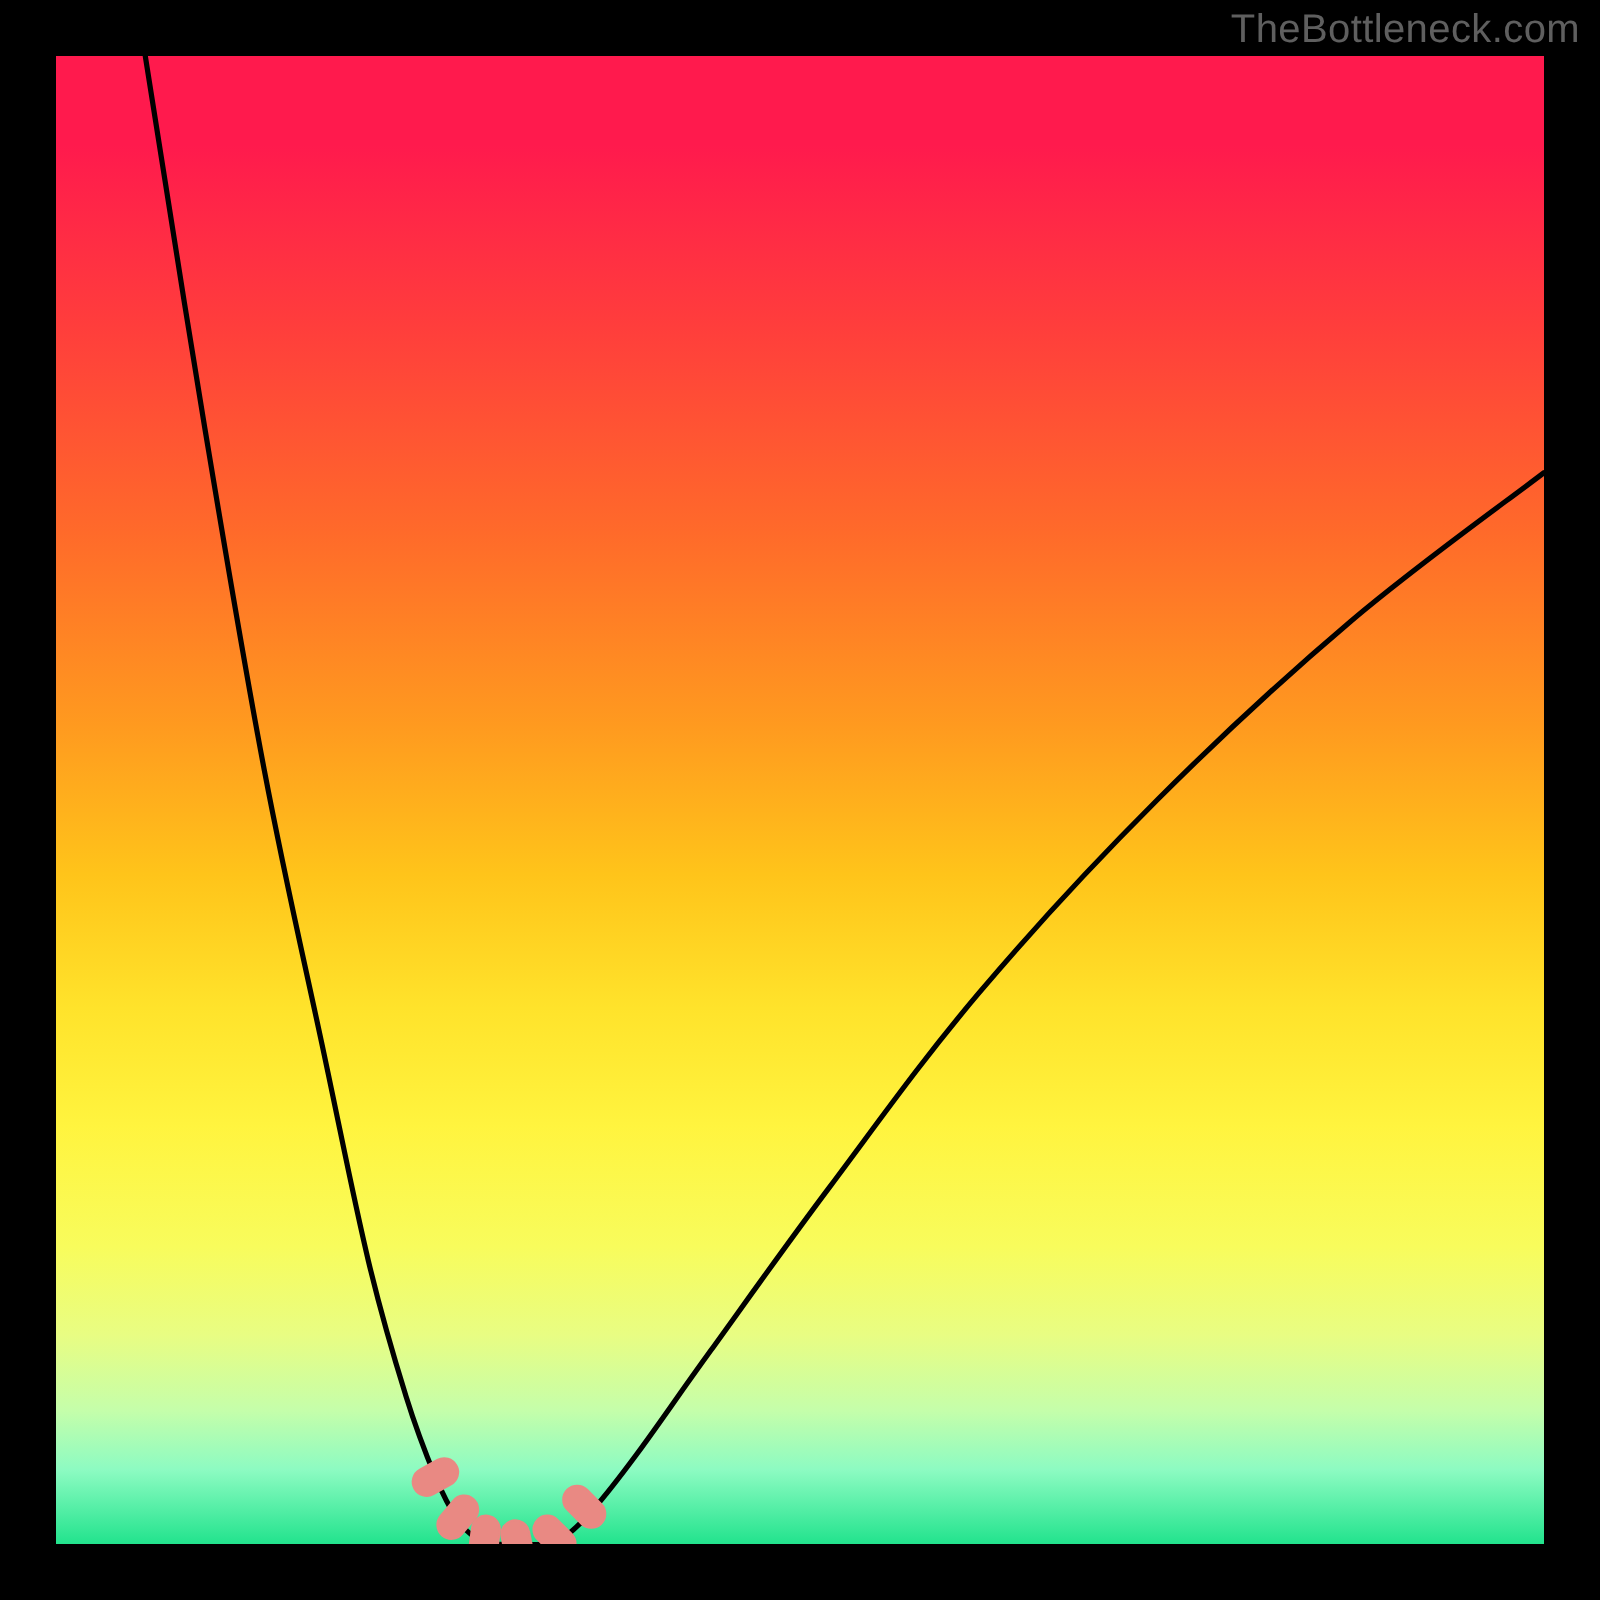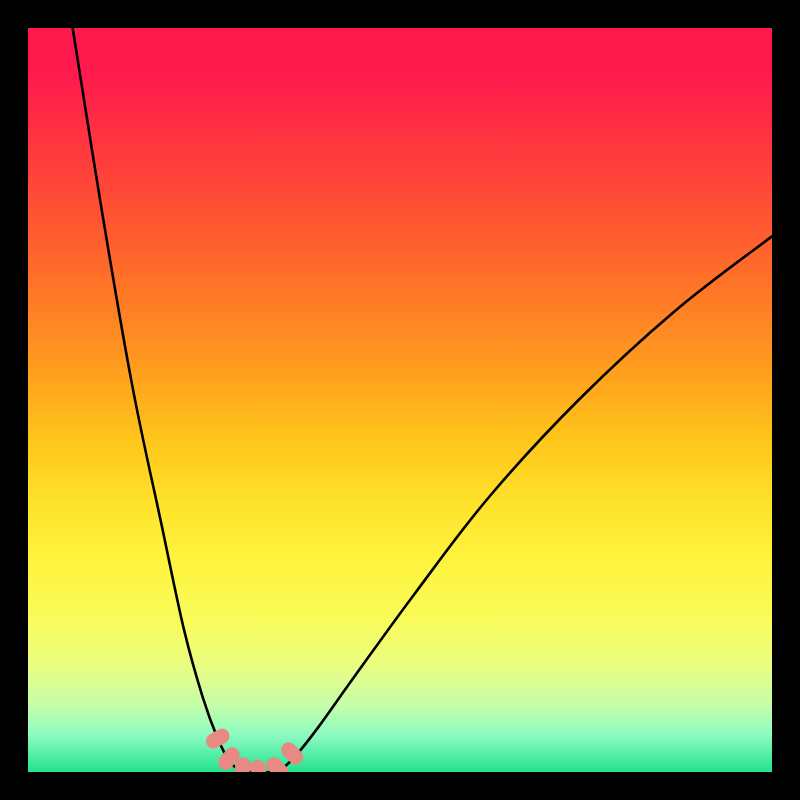--- a/index.html
+++ b/index.html
@@ -81,13 +81,14 @@
       <g id="marker-group">
           <rect x="182.72" y="698.52" width="14" height="24" rx="7" ry="7" fill="#e98983" stroke="#e98983" stroke-width="1" transform="rotate(60.9 189.72 710.52)"></rect>
           <rect x="193.88" y="718.61" width="14" height="24" rx="7" ry="7" fill="#e98983" stroke="#e98983" stroke-width="1" transform="rotate(39.8 200.88 730.61)"></rect>
           <rect x="207.27" y="729.77" width="14" height="24" rx="7" ry="7" fill="#e98983" stroke="#e98983" stroke-width="1" transform="rotate(7.8 214.27 741.77)"></rect>
           <rect x="223.64" y="732.00" width="14" height="24" rx="7" ry="7" fill="#e98983" stroke="#e98983" stroke-width="1" transform="rotate(-11.3 230.64 744.00)"></rect>
           <rect x="242.24" y="728.28" width="14" height="24" rx="7" ry="7" fill="#e98983" stroke="#e98983" stroke-width="1" transform="rotate(-45.0 249.24 740.28)"></rect>
           <rect x="257.12" y="713.40" width="14" height="24" rx="7" ry="7" fill="#e98983" stroke="#e98983" stroke-width="1" transform="rotate(-45.0 264.12 725.40)"></rect>
         </g>
     </svg>
   </div>
+  <div class="attribution">TheBottleneck.com</div>
 </div>
 
 </body></html>

